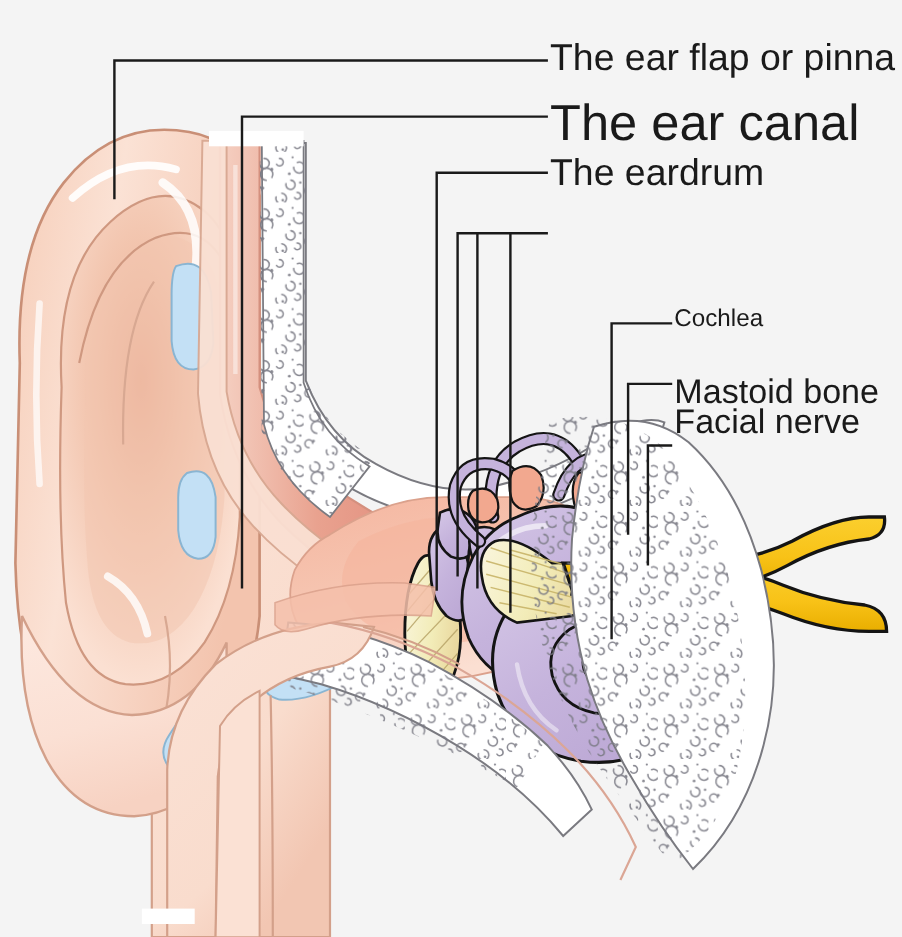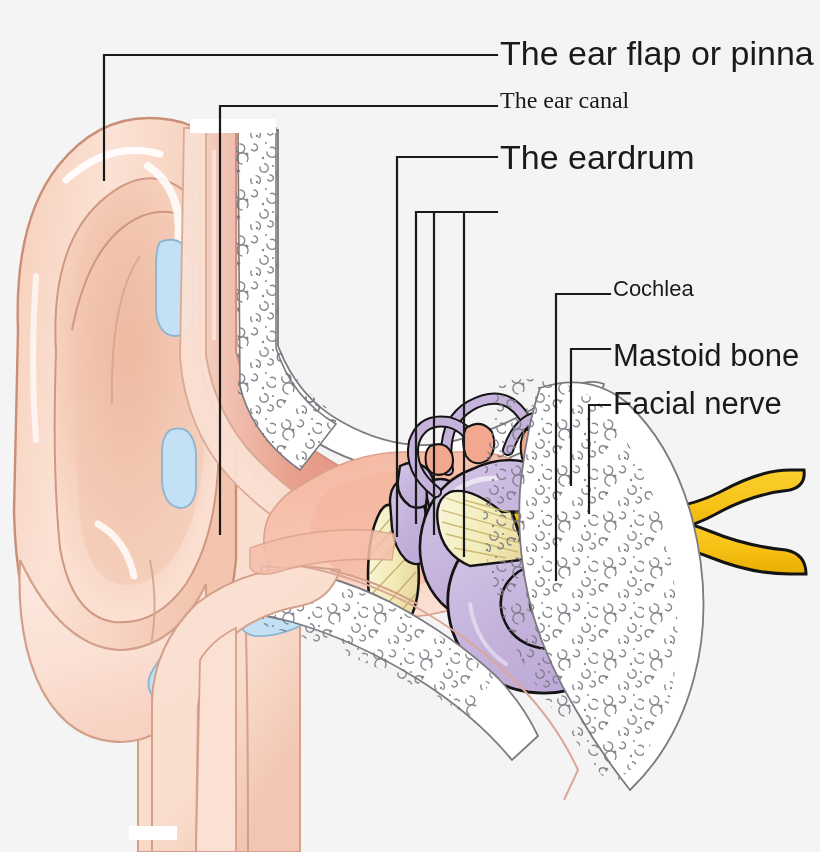--- a/index.html
+++ b/index.html
@@ -38,26 +38,26 @@
   .callout-label {
     position: absolute;
     white-space: nowrap;
     color: #1a1a1a;
     font-family: "Liberation Sans", sans-serif;
     font-weight: 400;
     line-height: 1;
     pointer-events: auto;
   }
   .lbl-pinna   { left: 500px; top: 36px;  font-size: 34px; }
-  .lbl-canal   { left: 500px; top: 88px;  font-size: 24px; font-family: Liberation Serif, serif; }
+  .lbl-canal   { left: 500px; top: 88px;  font-size: 46px; }
   .lbl-eardrum { left: 500px; top: 140px; font-size: 34px; text-align: center; }
   .lbl-ossic   { left: 500px; top: 196px; font-size: 31px; }
   .lbl-coch    { left: 613px; top: 278px; font-size: 22px; }
   .lbl-mast    { left: 613px; top: 340px; font-size: 31px; }
-  .lbl-facial  { left: 613px; top: 388px; font-size: 31px; }
+  .lbl-facial  { left: 613px; top: 368px; font-size: 31px; }
 </style>
 </head>
 <body>
 
 <div id="diagram-root">
 
   <svg id="ear-svg" viewBox="0 0 820 852" xmlns="http://www.w3.org/2000/svg">
     <defs>
       <radialGradient id="gradConcha" cx="45%" cy="38%" r="62%">
         <stop offset="0%" stop-color="#e8a98f"></stop>

